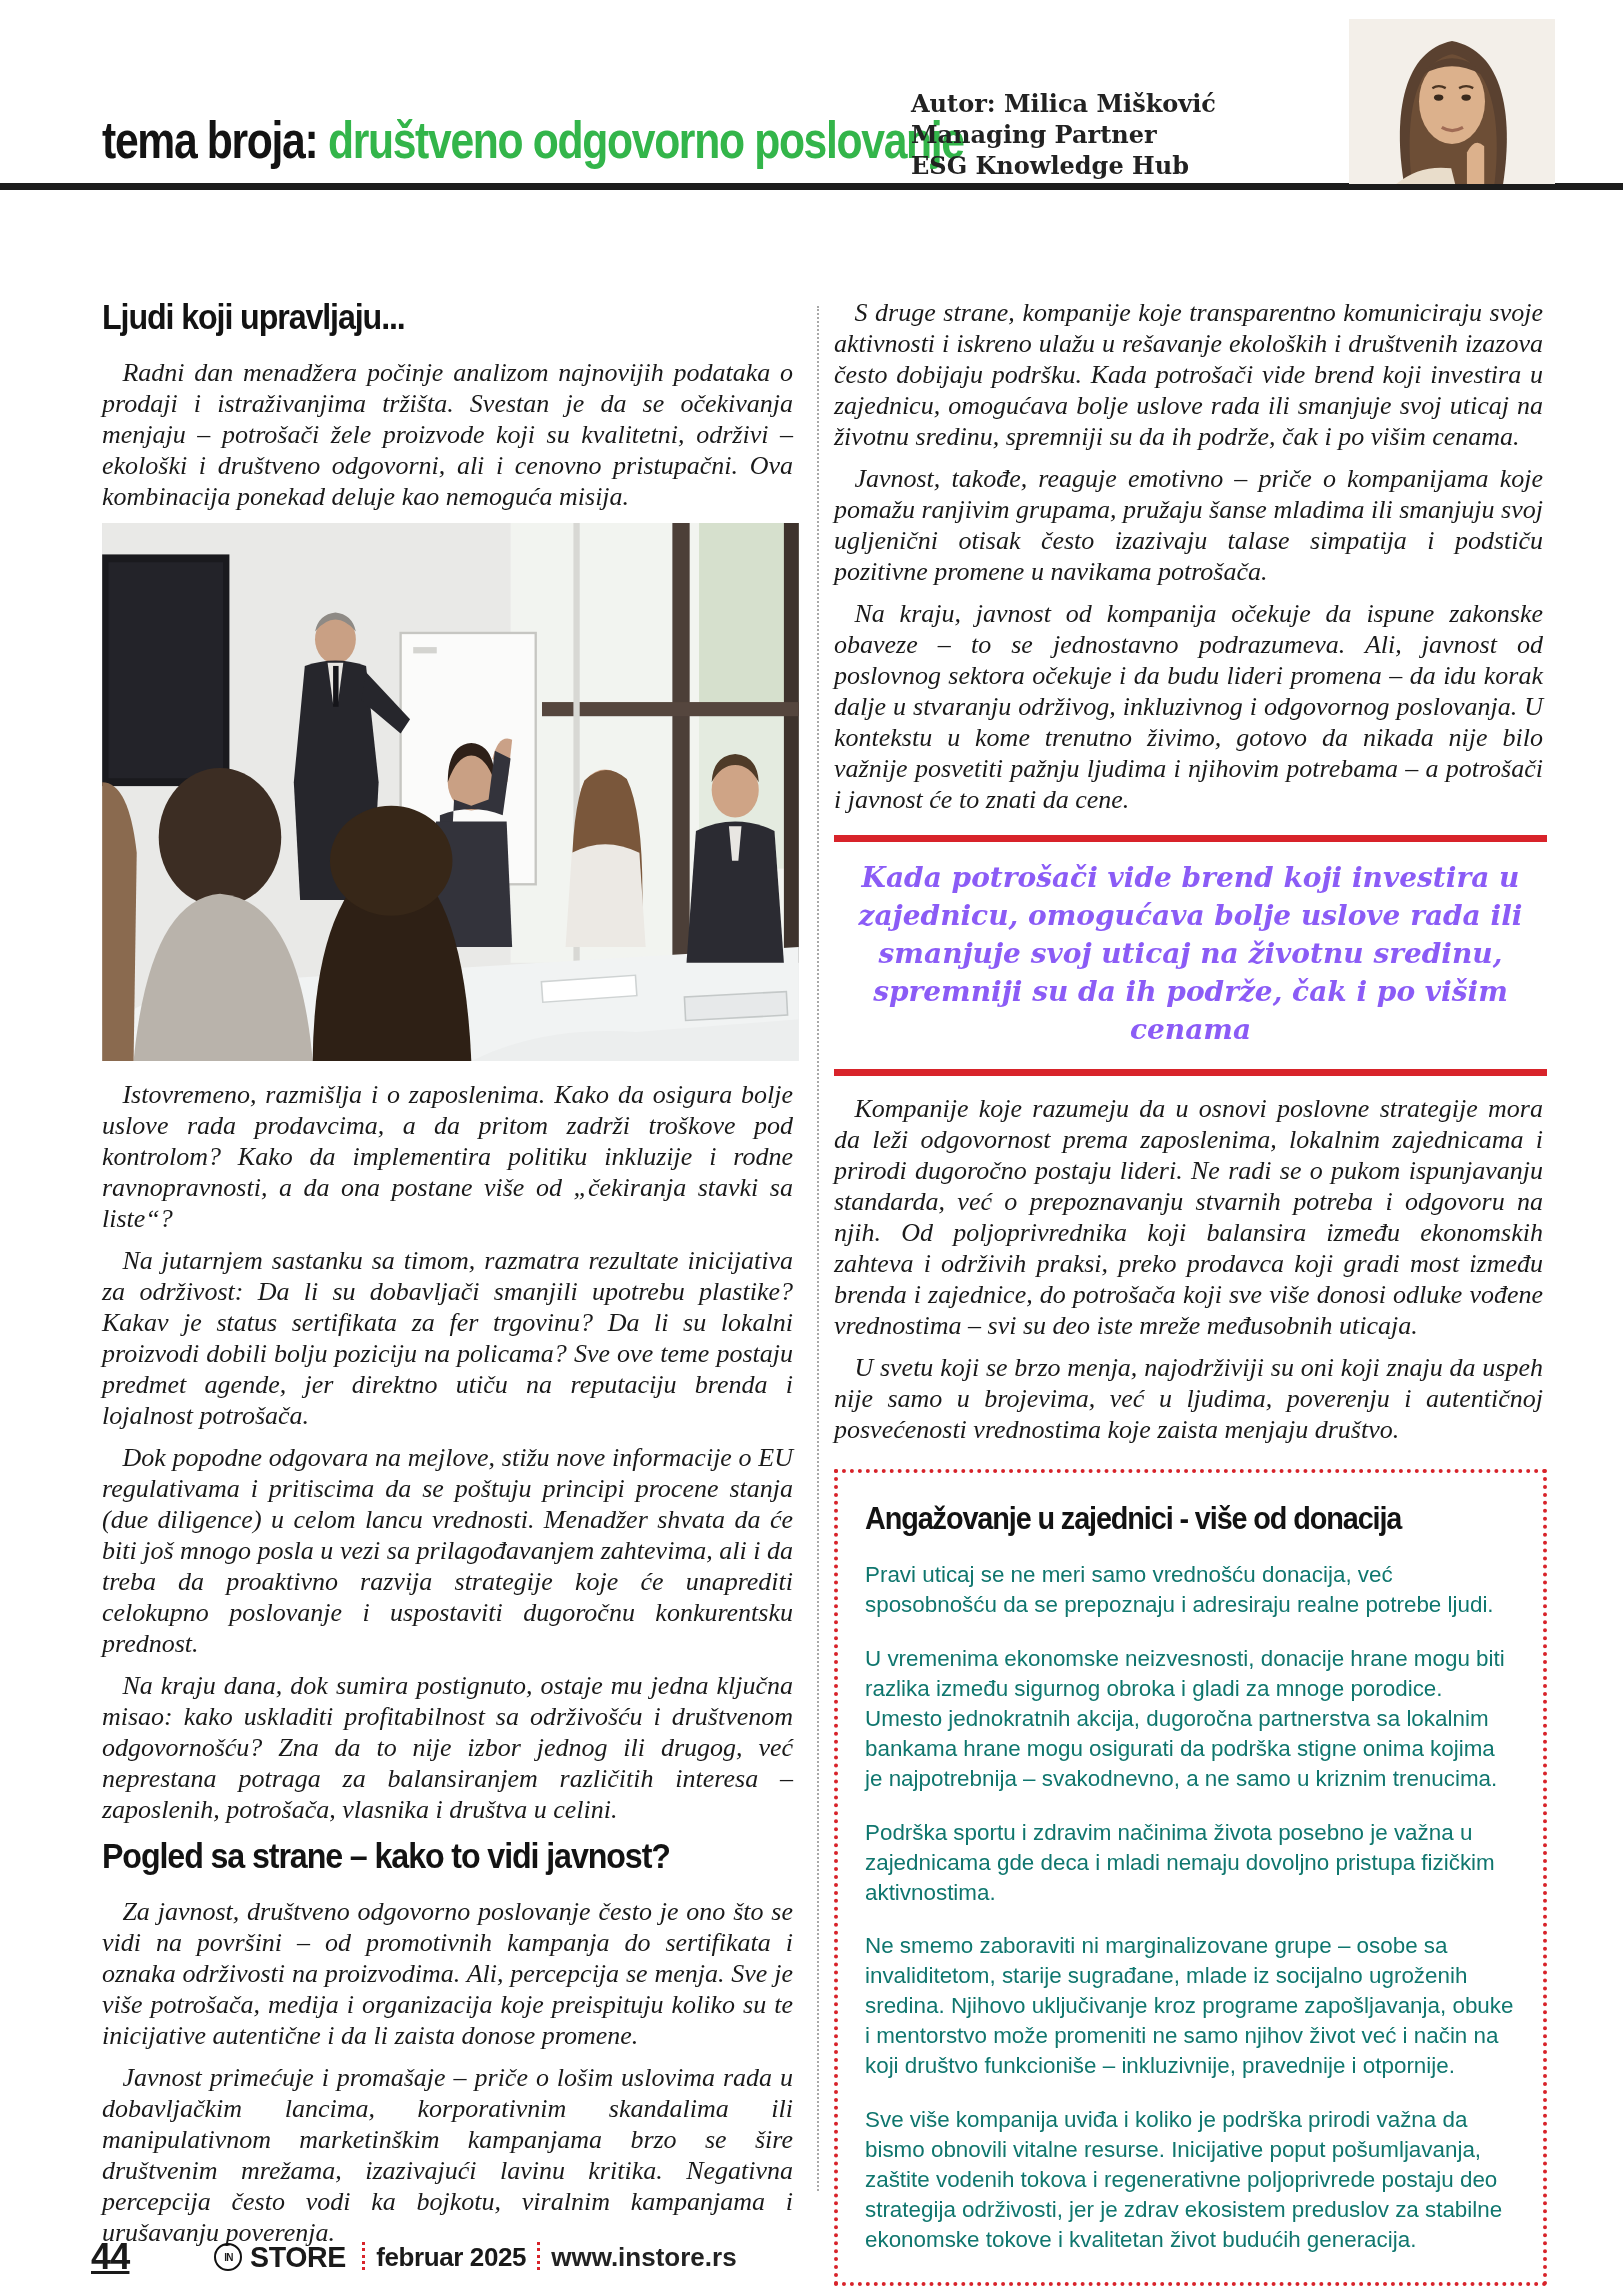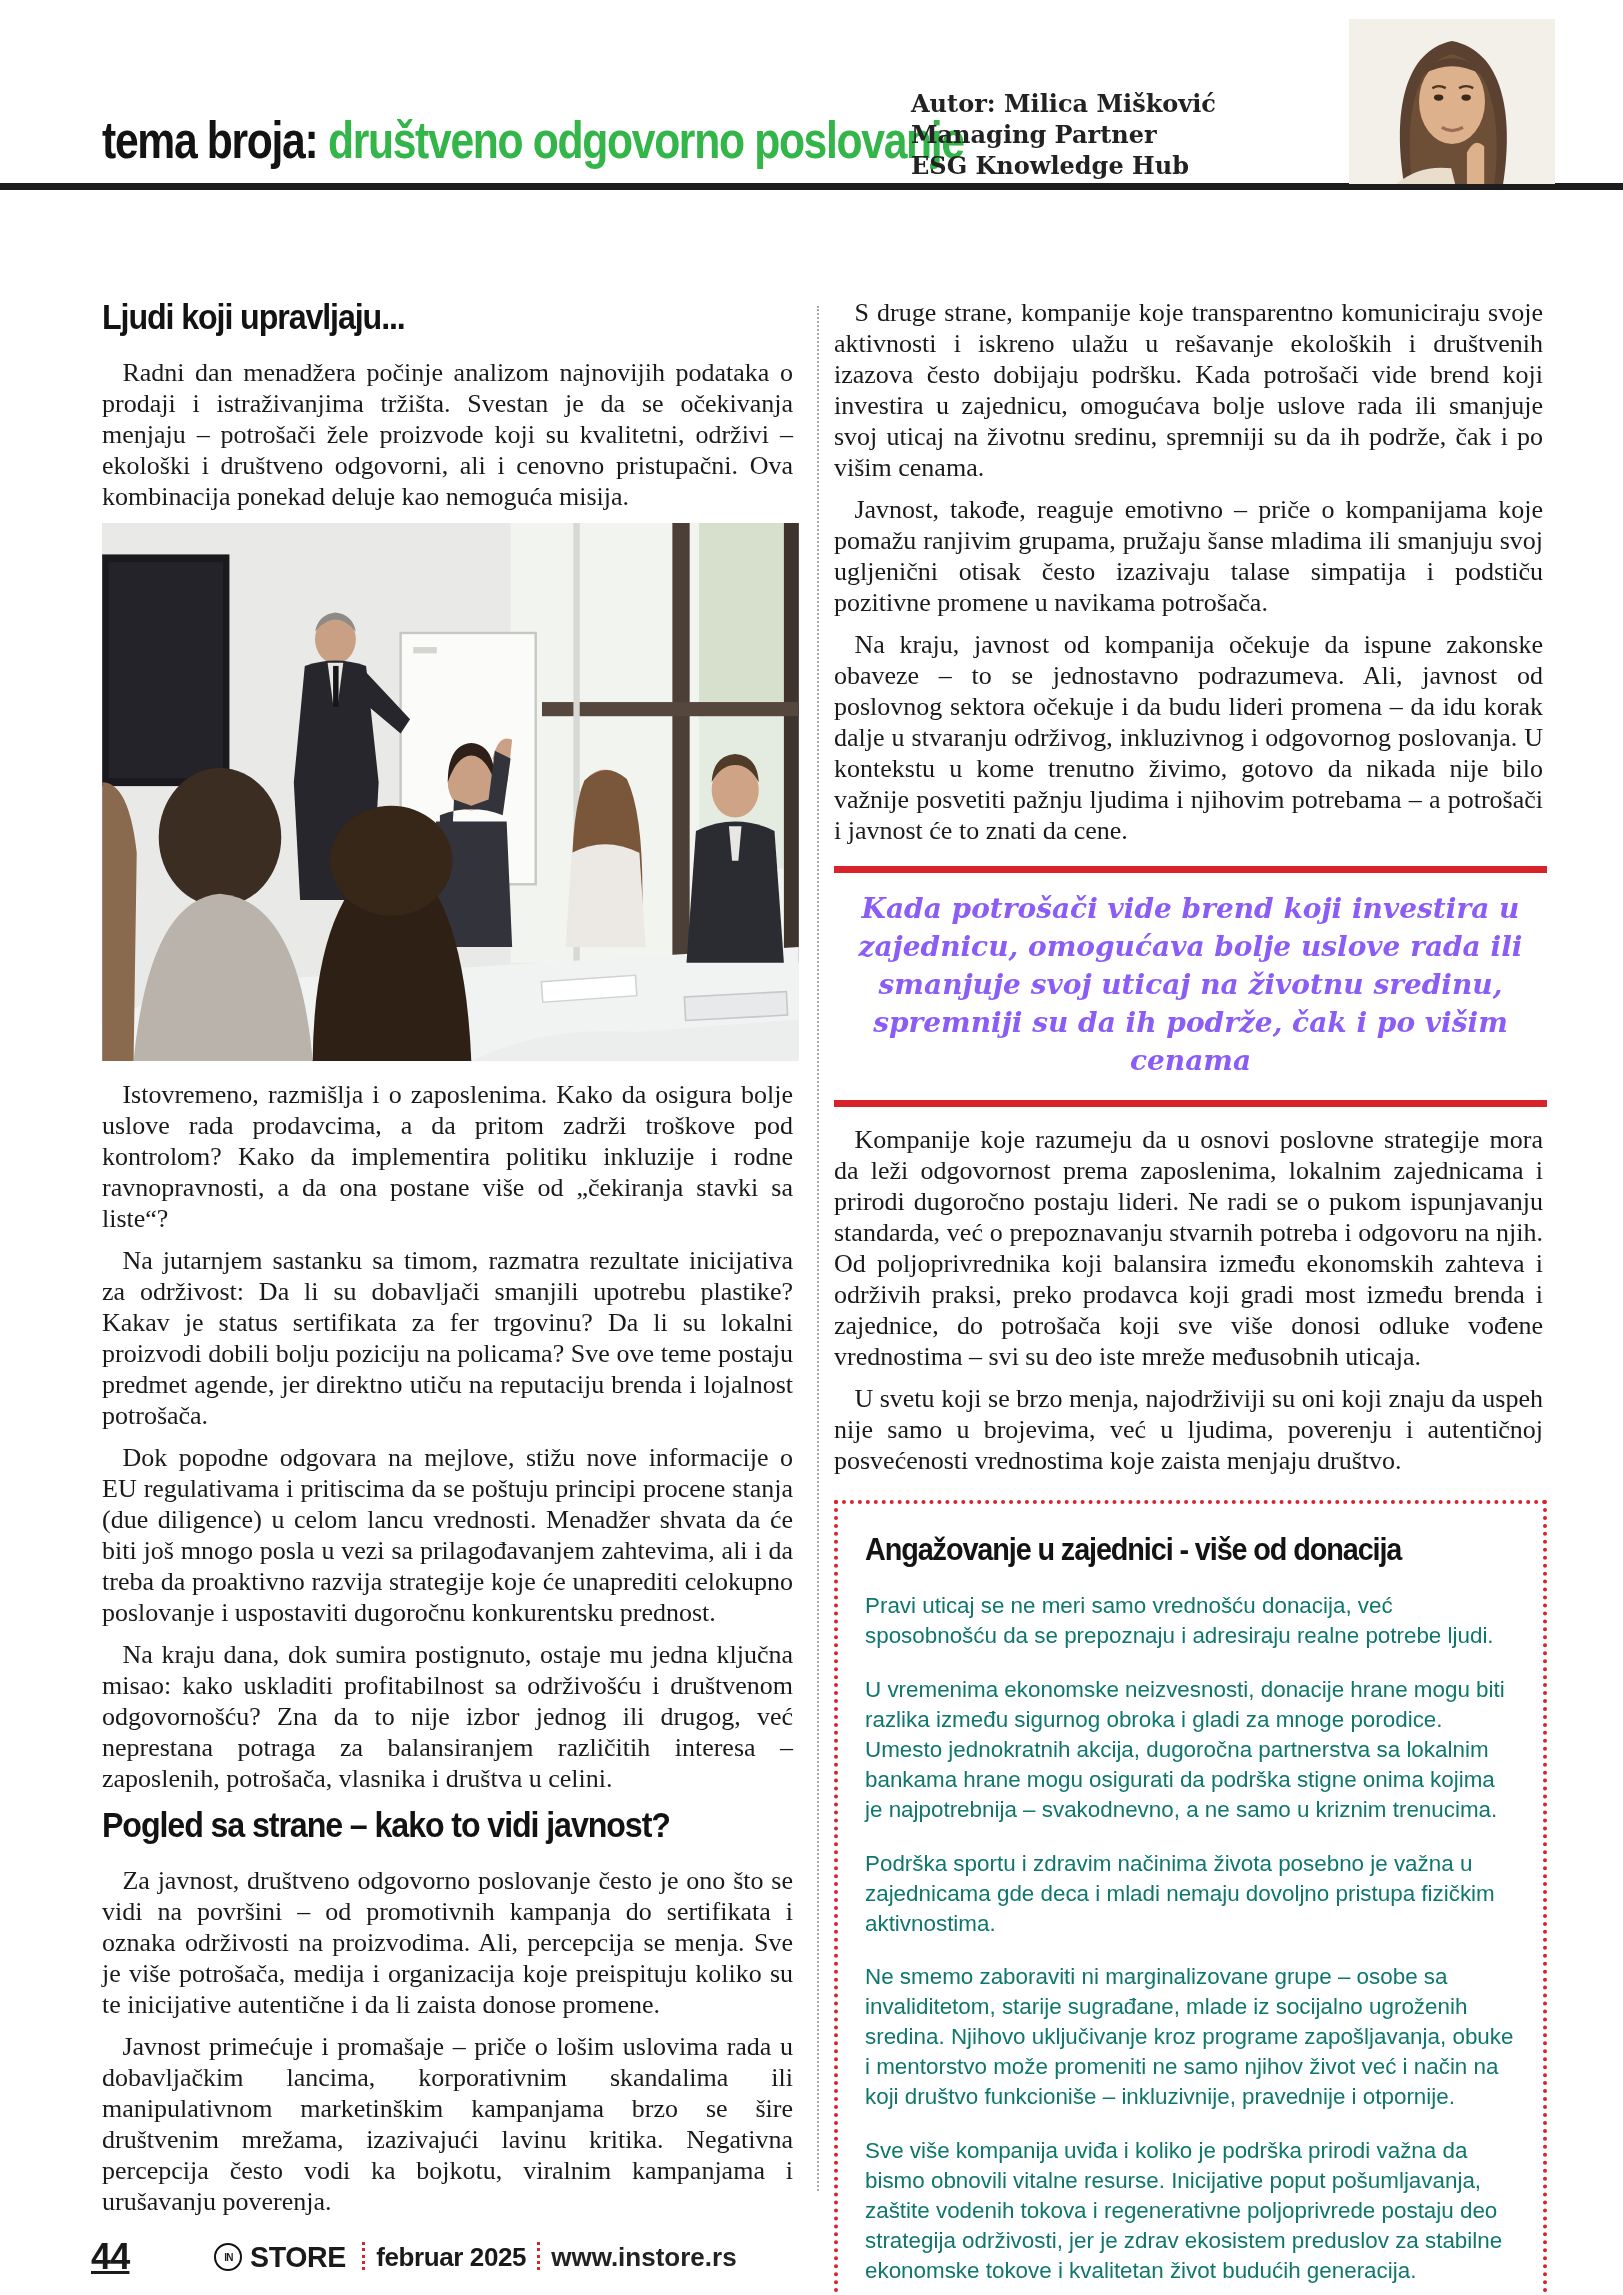--- a/index.html
+++ b/index.html
@@ -44,21 +44,21 @@
   .col-right{position:absolute;left:834px;top:297px;width:713px;}
   h2.sec{
     font-family:"Liberation Sans", sans-serif;
     font-weight:bold;font-size:35px;letter-spacing:-1.2px;
     margin:0 0 20.4px 0;color:#131313;
     transform:scale(0.92,1);transform-origin:left center;
     white-space:nowrap;
   }
   p.body{
     font-size:26px;line-height:31px;margin:0 4px 11px 0;
-    text-align:justify;text-indent:20.4px;
+    text-align:justify;text-indent:20.4px;font-style:italic;
   }
   .photo{
     width:697px;height:538px;margin:4.7px 0 17.3px 0;
     background:#e9e9e7;
   }
   .sec2{margin-top:27px;}
   
   .red-rule{width:100%;height:6.3px;background:#d8232a;margin:20.4px 0 17.3px 0;}
   .pull-quote{
     font-family:"DejaVu Serif", serif;

